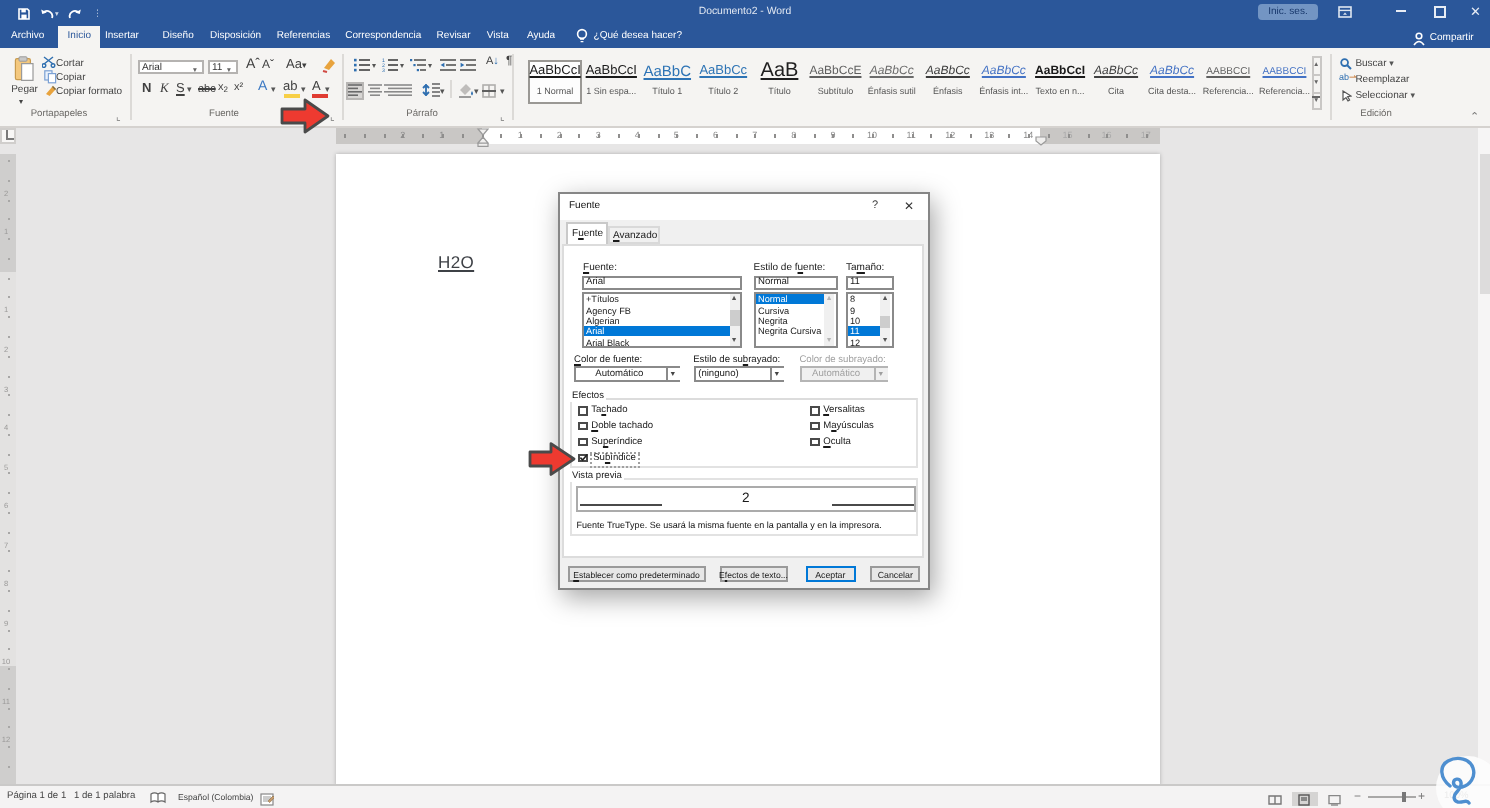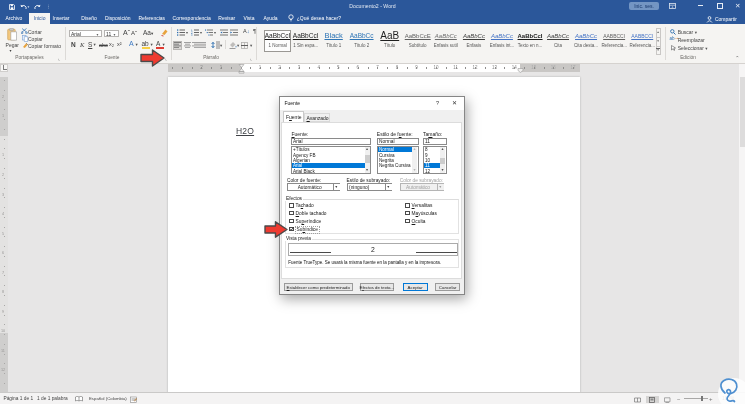--- a/index.html
+++ b/index.html
@@ -257,21 +257,21 @@
     </svg>
 <div class="ab" style="left:250px;top:42.5px;font-size:4.5px;color:#555;">▾</div>
 <div class="ab" style="left:191px;top:54.5px;width:40px;text-align:center;font-size:4.8px;color:#6a6865;">Párrafo</div>
 <div class="ab" style="left:250px;top:55px;font-size:5px;color:#777;">⌞</div>
 
 <div class="ab" style="left:263.5px;top:29.5px;width:27.6px;height:22.5px;background:#fdfdfd;border:1px solid #9a9894;box-sizing:border-box;"></div>
 <div class="ab" style="left:264.0px;top:30px;width:27.1px;height:12px;text-align:center;font-size:6.5px;line-height:12px;color:#1a1a1a;font-weight:normal;font-style:normal;text-decoration:underline;text-decoration-color:#1a1a1a;text-underline-offset:1px;white-space:nowrap;overflow:hidden;">AaBbCcI</div>
 <div class="ab" style="left:264.0px;top:42.5px;width:27.1px;text-align:center;font-size:4.5px;color:#565656;white-space:nowrap;overflow:hidden;">1 Normal</div>
 <div class="ab" style="left:292.1px;top:30px;width:27.1px;height:12px;text-align:center;font-size:6.5px;line-height:12px;color:#1a1a1a;font-weight:normal;font-style:normal;text-decoration:underline;text-decoration-color:#1a1a1a;text-underline-offset:1px;white-space:nowrap;overflow:hidden;">AaBbCcI</div>
 <div class="ab" style="left:292.1px;top:42.5px;width:27.1px;text-align:center;font-size:4.5px;color:#565656;white-space:nowrap;overflow:hidden;">1 Sin espa...</div>
-<div class="ab" style="left:320.1px;top:30px;width:27.1px;height:12px;text-align:center;font-size:7.5px;line-height:12px;color:#2e74b5;font-weight:normal;font-style:normal;text-decoration:underline;text-decoration-color:#2e74b5;text-underline-offset:1px;white-space:nowrap;overflow:hidden;">Black</div>
+<div class="ab" style="left:320.1px;top:30px;width:27.1px;height:12px;text-align:center;font-size:7.5px;line-height:12px;color:#2e74b5;font-weight:normal;font-style:normal;text-decoration:underline;text-decoration-color:#2e74b5;text-underline-offset:1px;white-space:nowrap;overflow:hidden;">AaBbC</div>
 <div class="ab" style="left:320.1px;top:42.5px;width:27.1px;text-align:center;font-size:4.5px;color:#565656;white-space:nowrap;overflow:hidden;">Título 1</div>
 <div class="ab" style="left:348.1px;top:30px;width:27.1px;height:12px;text-align:center;font-size:6.5px;line-height:12px;color:#2e74b5;font-weight:normal;font-style:normal;text-decoration:underline;text-decoration-color:#2e74b5;text-underline-offset:1px;white-space:nowrap;overflow:hidden;">AaBbCc</div>
 <div class="ab" style="left:348.1px;top:42.5px;width:27.1px;text-align:center;font-size:4.5px;color:#565656;white-space:nowrap;overflow:hidden;">Título 2</div>
 <div class="ab" style="left:376.2px;top:30px;width:27.1px;height:12px;text-align:center;font-size:10px;line-height:12px;color:#1f1f1f;font-weight:normal;font-style:normal;text-decoration:underline;text-decoration-color:#1f1f1f;text-underline-offset:1px;white-space:nowrap;overflow:hidden;">AaB</div>
 <div class="ab" style="left:376.2px;top:42.5px;width:27.1px;text-align:center;font-size:4.5px;color:#565656;white-space:nowrap;overflow:hidden;">Título</div>
 <div class="ab" style="left:404.2px;top:30px;width:27.1px;height:12px;text-align:center;font-size:6.0px;line-height:12px;color:#5f5f5f;font-weight:normal;font-style:normal;text-decoration:underline;text-decoration-color:#5f5f5f;text-underline-offset:1px;white-space:nowrap;overflow:hidden;">AaBbCcE</div>
 <div class="ab" style="left:404.2px;top:42.5px;width:27.1px;text-align:center;font-size:4.5px;color:#565656;white-space:nowrap;overflow:hidden;">Subtítulo</div>
 <div class="ab" style="left:432.3px;top:30px;width:27.1px;height:12px;text-align:center;font-size:6.0px;line-height:12px;color:#6b6b6b;font-weight:normal;font-style:italic;text-decoration:underline;text-decoration-color:#6b6b6b;text-underline-offset:1px;white-space:nowrap;overflow:hidden;">AaBbCc</div>
 <div class="ab" style="left:432.3px;top:42.5px;width:27.1px;text-align:center;font-size:4.5px;color:#565656;white-space:nowrap;overflow:hidden;">Énfasis sutil</div>
 <div class="ab" style="left:460.4px;top:30px;width:27.1px;height:12px;text-align:center;font-size:6.0px;line-height:12px;color:#3b3b3b;font-weight:normal;font-style:italic;text-decoration:underline;text-decoration-color:#3b3b3b;text-underline-offset:1px;white-space:nowrap;overflow:hidden;">AaBbCc</div>
@@ -431,21 +431,21 @@
 <div class="ab" style="left:0.5px;top:231.6px;width:5px;text-align:center;font-size:3.8px;color:#9a9998;">5</div>
 <div class="ab" style="left:0.5px;top:251.1px;width:5px;text-align:center;font-size:3.8px;color:#9a9998;">6</div>
 <div class="ab" style="left:0.5px;top:270.7px;width:5px;text-align:center;font-size:3.8px;color:#9a9998;">7</div>
 <div class="ab" style="left:0.5px;top:290.2px;width:5px;text-align:center;font-size:3.8px;color:#9a9998;">8</div>
 <div class="ab" style="left:0.5px;top:309.8px;width:5px;text-align:center;font-size:3.8px;color:#9a9998;">9</div>
 <div class="ab" style="left:0.5px;top:329.3px;width:5px;text-align:center;font-size:3.8px;color:#9a9998;">10</div>
 <div class="ab" style="left:0.5px;top:348.9px;width:5px;text-align:center;font-size:3.8px;color:#9a9998;">11</div>
 <div class="ab" style="left:0.5px;top:368.4px;width:5px;text-align:center;font-size:3.8px;color:#9a9998;">12</div>
 
 <div class="ab" style="left:168px;top:77px;width:412px;height:316px;background:#fff;box-shadow:0 0 2px rgba(0,0,0,0.25);"></div>
-<div class="ab" style="left:236px;top:126px;font-size:8.5px;color:#3e4146;letter-spacing:0.2px;text-decoration:underline;">H2O</div>
+<div class="ab" style="left:219px;top:126px;font-size:8.5px;color:#3e4146;letter-spacing:0.2px;text-decoration:underline;">H2O</div>
 
 <div class="ab" style="left:739px;top:64px;width:6px;height:328px;background:#f6f5f5;"></div>
 <div class="ab" style="left:739.5px;top:77px;width:5px;height:70px;background:#dddcdc;"></div>
 
 <div class="ab" style="left:278.5px;top:95.5px;width:186px;height:199.5px;background:#f0f0f0;border:1px solid #868686;box-sizing:border-box;box-shadow:2px 4px 12px rgba(0,0,0,0.35);"></div>
 <div class="ab" style="left:279.5px;top:96.5px;width:184px;height:13.5px;background:#fff;"></div>
 <div class="ab" style="left:284.5px;top:100px;font-size:5px;color:#111;">Fuente</div>
 <div class="ab" style="left:436px;top:99.5px;font-size:5.5px;color:#333;">?</div>
 <div class="ab" style="left:452px;top:99px;font-size:6px;color:#333;">✕</div>
 <div class="ab" style="left:281px;top:121.5px;width:181px;height:157px;background:#fff;border:1px solid #dcdcdc;box-sizing:border-box;"></div>

